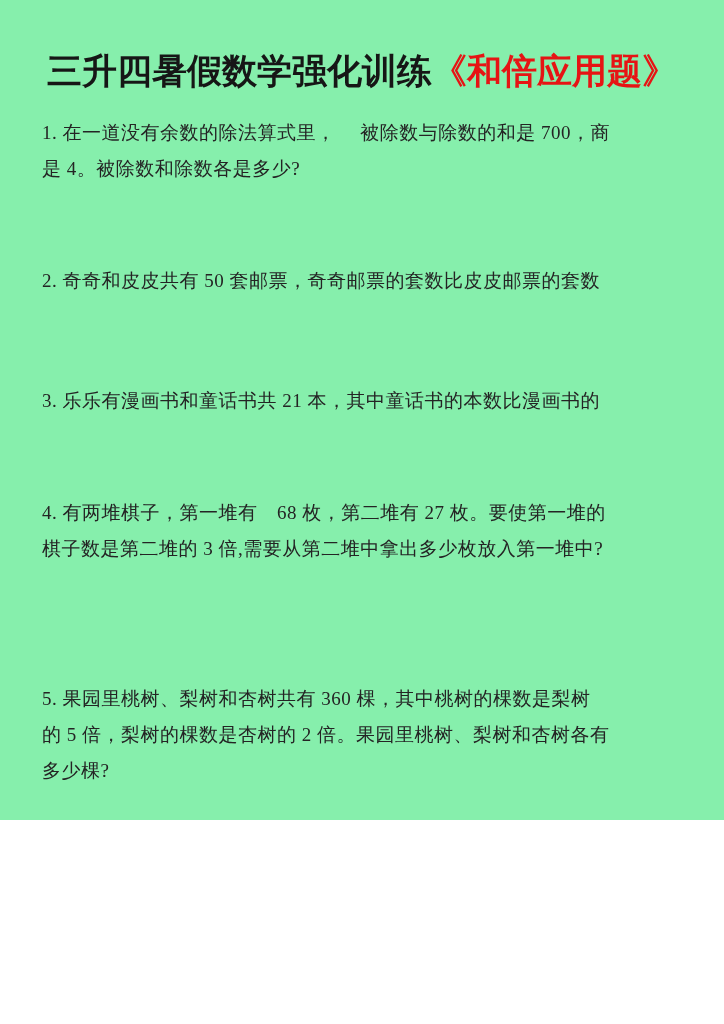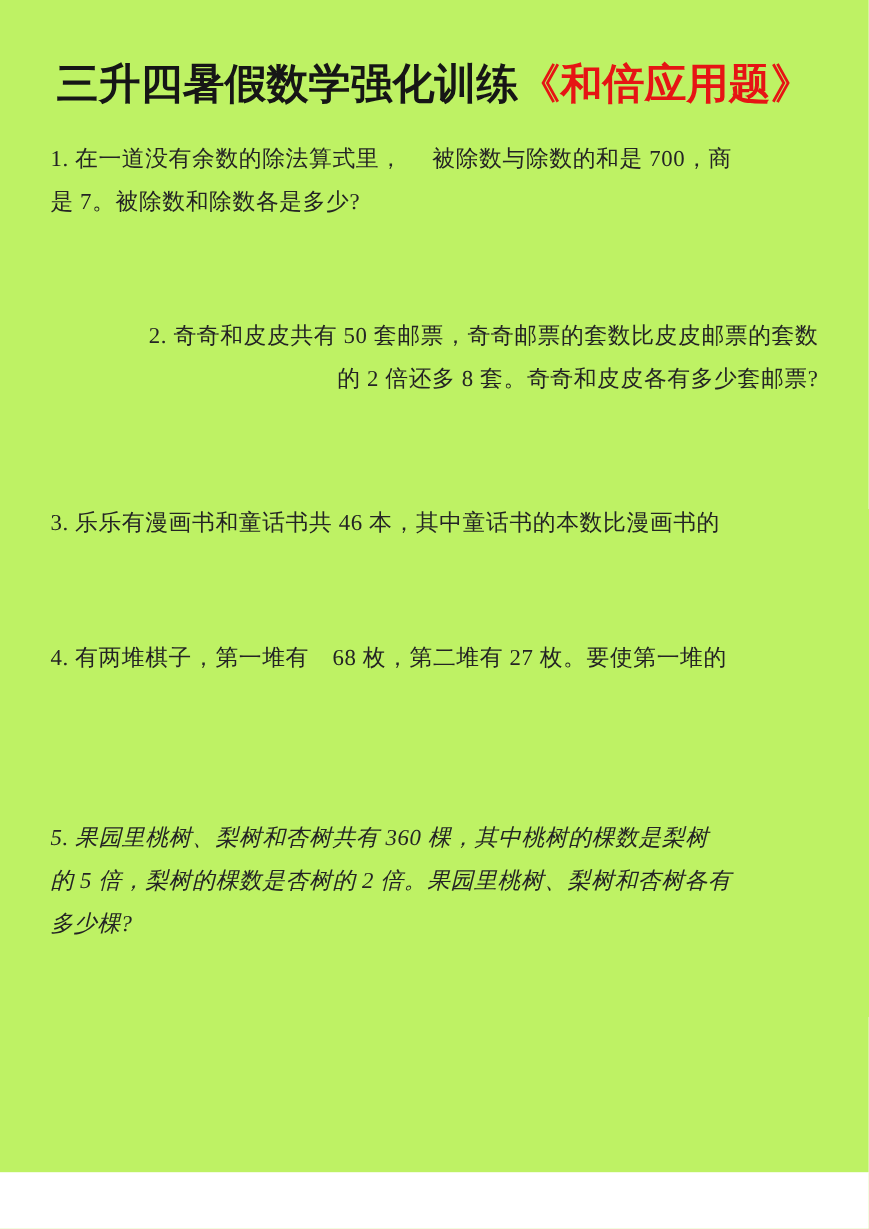--- a/index.html
+++ b/index.html
@@ -3,22 +3,22 @@
 <meta charset="utf-8">
 <style>
   html, body {
     margin: 0;
     padding: 0;
     background: #ffffff;
   }
   .page {
     position: relative;
     width: 724px;
-    height: 977px;
-    background: #bef264;
+    height: 820px;
+    background: #86efac;
     overflow: hidden;
     box-sizing: border-box;
   }
   .title {
     margin-top: 50px;
     text-align: center;
     font-family: "Liberation Sans", "DejaVu Sans", sans-serif;
     font-weight: 900;
     font-size: 35px;
     line-height: 42px;
@@ -38,52 +38,52 @@
     font-size: 19px;
     line-height: 36px;
     color: #242424;
   }
   .question { margin: 0; }
   .q-line {
     white-space: pre;
     letter-spacing: 0.5px;
   }
   .question-1 { margin-bottom: 76px; }
-  .question-2 { margin-bottom: 84px; text-align: right; }
+  .question-2 { margin-bottom: 84px; }
   .question-3 { margin-bottom: 76px; }
   .question-4 { margin-bottom: 114px; }
-  .question-5 { margin-bottom: 0; font-style: italic; }
+  .question-5 { margin-bottom: 0; }
 </style>
 </head>
 <body>
 
 <div class="page">
 
   <h1 class="title">
     <span class="title-main">三升四暑假数学强化训练</span><span class="title-highlight">《和倍应用题》</span>
   </h1>
 
   <div class="questions">
 
     <div class="question question-1">
       <div class="q-line">1. 在一道没有余数的除法算式里，　 被除数与除数的和是 700，商</div>
-      <div class="q-line">是 7。被除数和除数各是多少?</div>
+      <div class="q-line">是 4。被除数和除数各是多少?</div>
     </div>
 
     <div class="question question-2">
       <div class="q-line">2. 奇奇和皮皮共有 50 套邮票，奇奇邮票的套数比皮皮邮票的套数</div>
-      <div class="q-line">的 2 倍还多 8 套。奇奇和皮皮各有多少套邮票?</div>
     </div>
 
     <div class="question question-3">
-      <div class="q-line">3. 乐乐有漫画书和童话书共 46 本，其中童话书的本数比漫画书的</div>
+      <div class="q-line">3. 乐乐有漫画书和童话书共 21 本，其中童话书的本数比漫画书的</div>
     </div>
 
     <div class="question question-4">
       <div class="q-line">4. 有两堆棋子，第一堆有　68 枚，第二堆有 27 枚。要使第一堆的</div>
+      <div class="q-line">棋子数是第二堆的 3 倍,需要从第二堆中拿出多少枚放入第一堆中?</div>
     </div>
 
     <div class="question question-5">
       <div class="q-line">5. 果园里桃树、梨树和杏树共有 360 棵，其中桃树的棵数是梨树</div>
       <div class="q-line">的 5 倍，梨树的棵数是杏树的 2 倍。果园里桃树、梨树和杏树各有</div>
       <div class="q-line">多少棵?</div>
     </div>
 
   </div>
 </div>

